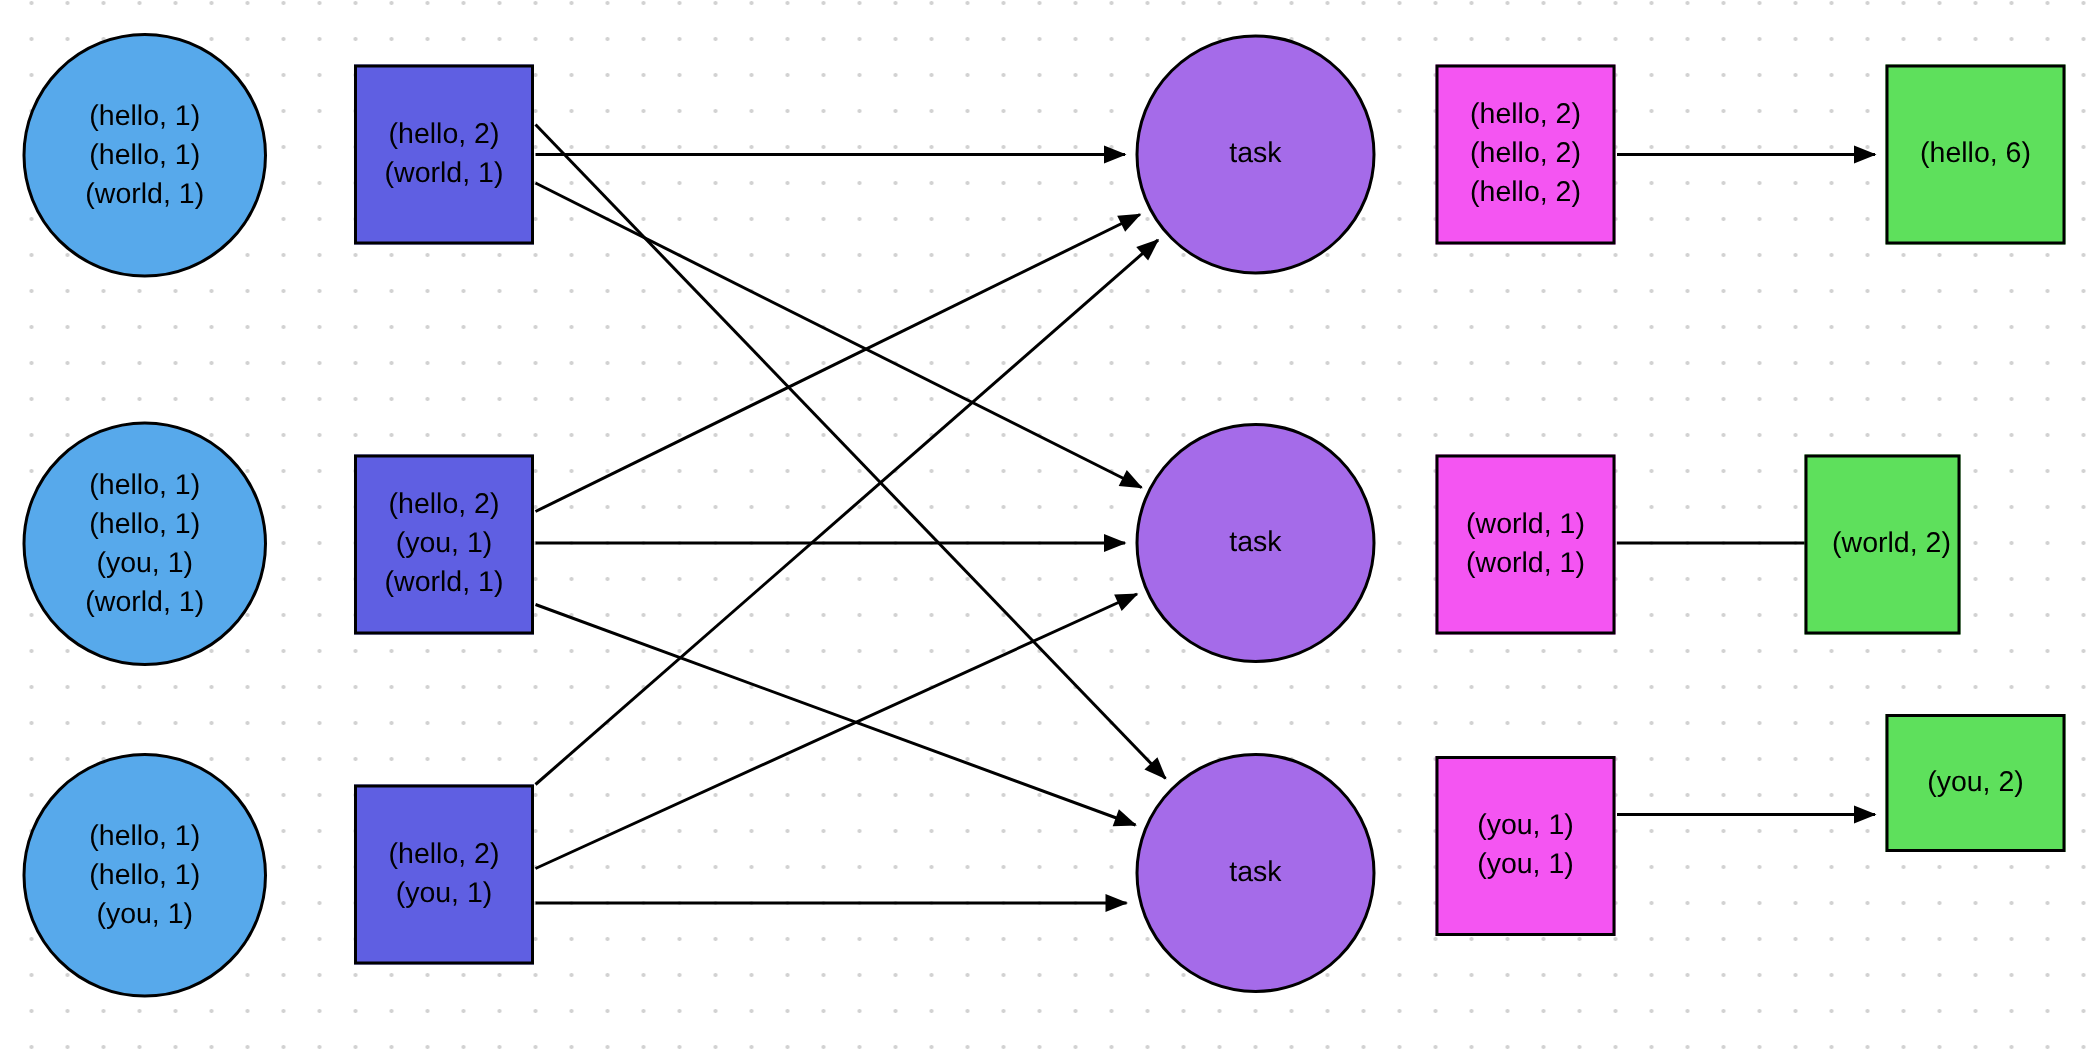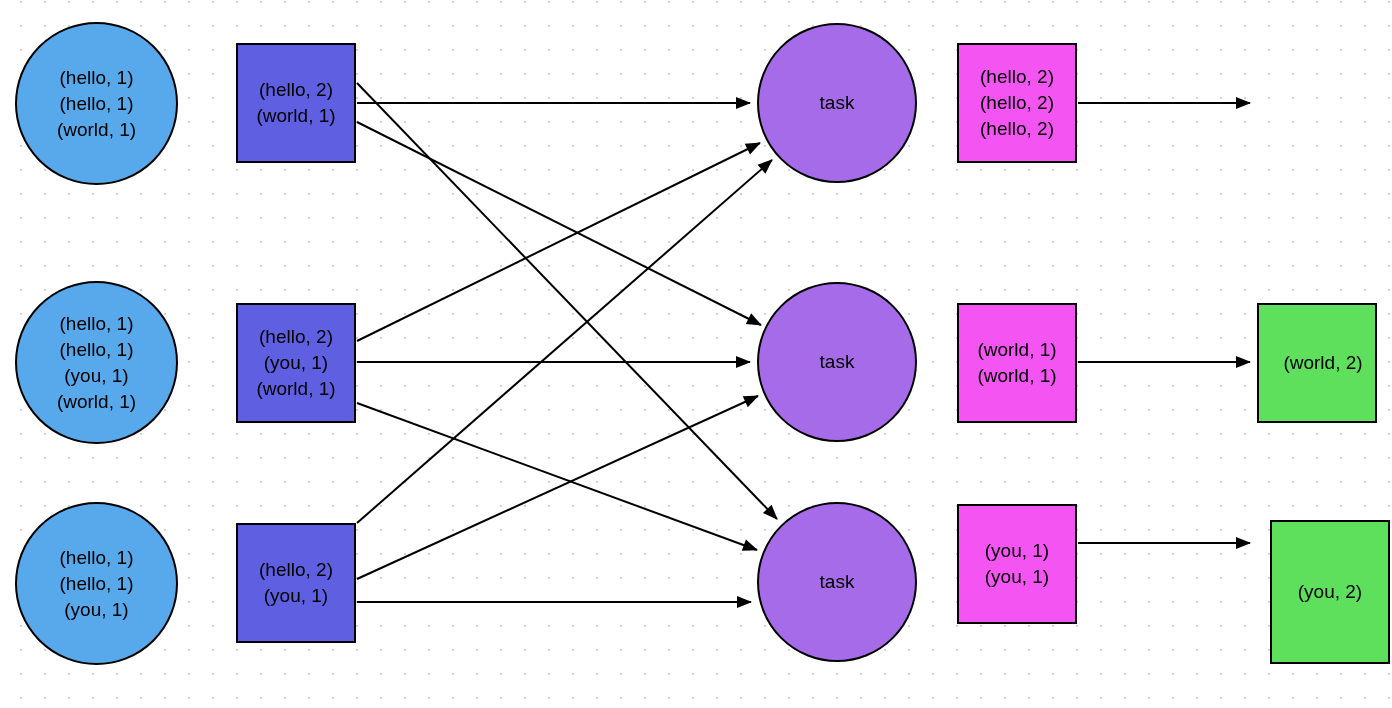--- a/index.html
+++ b/index.html
@@ -119,20 +119,23 @@
   </div>
   <div class="node" style="left: 957px; top: 303px; width: 120px; height: 120px; background: rgb(244, 85, 242);">
     <span class="node-text">(world, 1)
 (world, 1)</span>
   </div>
   <div class="node" style="left: 957px; top: 504px; width: 120px; height: 120px; background: rgb(244, 85, 242);">
     <span class="node-text">(you, 1)
 (you, 1)</span>
   </div>
 
-  <div class="node" style="left: 1257px; top: 303px; width: 120px; height: 120px; background: rgb(94, 224, 92); padding-left: 12px;">
+  <div class="node" style="left: 1257px; top: 43px; width: 120px; height: 120px; background: rgb(94, 224, 92);">
+    <span class="node-text">(hello, 6)</span>
+  </div>
+  <div class="node" style="left: 1203px; top: 303px; width: 104px; height: 120px; background: rgb(94, 224, 92); padding-left: 12px;">
     <span class="node-text">(world, 2)</span>
   </div>
-  <div class="node" style="left: 1257px; top: 520px; width: 120px; height: 144px; background: rgb(94, 224, 92); margin-left: 13px;">
+  <div class="node" style="left: 1257px; top: 476px; width: 120px; height: 92px; background: rgb(94, 224, 92);">
     <span class="node-text">(you, 2)</span>
   </div>
 
 </div>
 
 </body></html>

